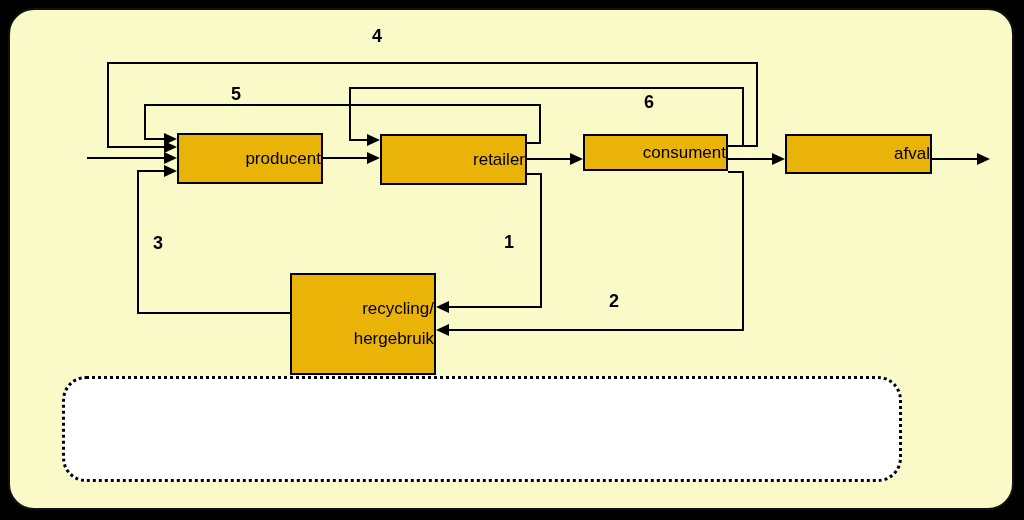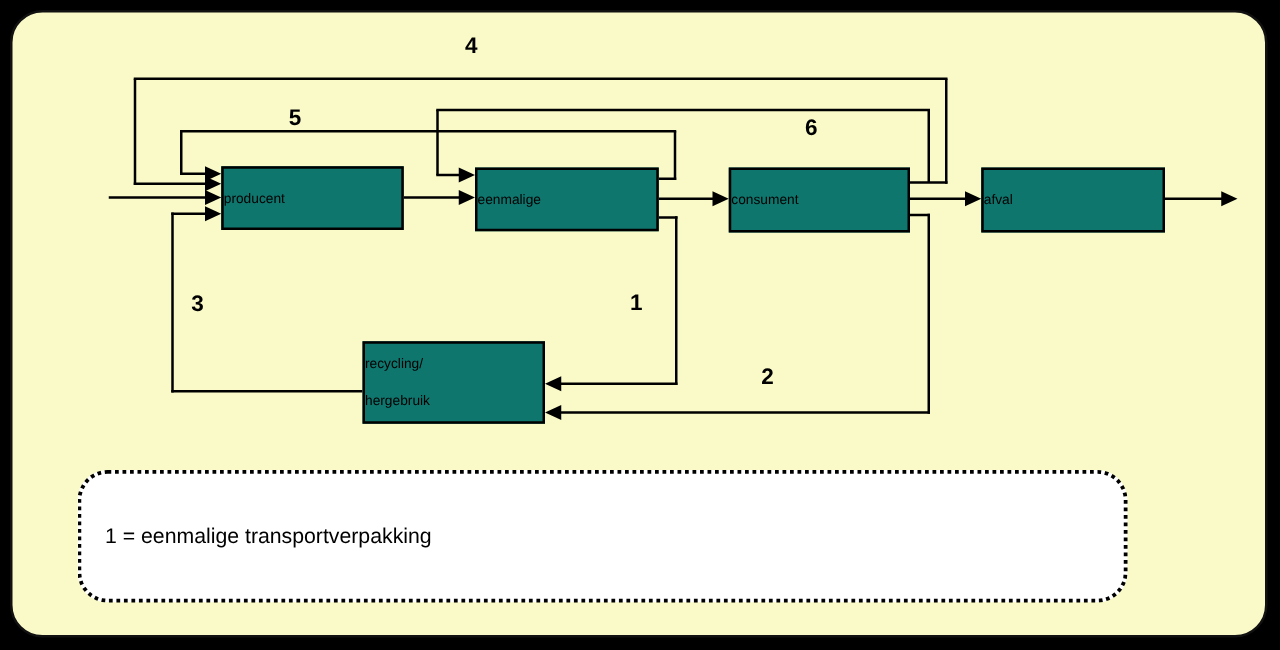--- a/index.html
+++ b/index.html
@@ -14,23 +14,23 @@
     box-sizing:border-box;
   }
   .layer{position:absolute;left:0;top:0;width:1024px;height:520px;}
   .hline,.vline{position:absolute;background:#000;}
   .hline{height:2px;}
   .vline{width:2px;}
   .arr{position:absolute;width:0;height:0;}
   .arr-r{border-top:6px solid transparent;border-bottom:6px solid transparent;border-left:13px solid #000;}
   .arr-l{border-top:6px solid transparent;border-bottom:6px solid transparent;border-right:13px solid #000;}
   .node{
-    position:absolute;background:#0f766e;border:2px solid #000;box-sizing:border-box;
-    display:flex;align-items:flex-start;justify-content:center;flex-direction:column;
-    font-size:11px;color:#000;line-height:26px;
+    position:absolute;background:#eab308;border:2px solid #000;box-sizing:border-box;
+    display:flex;align-items:flex-end;justify-content:center;flex-direction:column;
+    font-size:17px;color:#000;line-height:26px;
   }
   .num{
     position:absolute;font-size:18px;font-weight:bold;color:#000;line-height:18px;
   }
   .legend{
     position:absolute;left:62px;top:376px;width:840px;height:106px;
     background:#FFFFFF;border:3px dotted #000;border-radius:24px;
     box-sizing:border-box;
     display:flex;flex-direction:column;justify-content:center;
     padding:0 17px 0 19px;
@@ -94,39 +94,38 @@
 
   <div class="hline" style="left:137px;top:312px;width:153px;"></div>
   <div class="vline" style="left:137px;top:170px;height:144px;"></div>
   <div class="hline" style="left:137px;top:170px;width:28px;"></div>
   <div class="arr arr-r" style="left:164px;top:165px;"></div>
 
   <div class="node" style="left:177px;top:133px;width:146px;height:51px;">
     <span>producent</span>
   </div>
   <div class="node" style="left:380px;top:134px;width:147px;height:51px;">
-    <span>eenmalige</span>
+    <span>retailer</span>
   </div>
-  <div class="node" style="left:583px;top:134px;width:145px;height:52px;">
+  <div class="node" style="left:583px;top:134px;width:145px;height:37px;">
     <span>consument</span>
   </div>
-  <div class="node" style="left:785px;top:134px;width:147px;height:52px;">
+  <div class="node" style="left:785px;top:134px;width:147px;height:40px;">
     <span>afval</span>
   </div>
-  <div class="node" style="left:290px;top:273px;width:146px;height:66px;line-height:30px;">
+  <div class="node" style="left:290px;top:273px;width:146px;height:102px;line-height:30px;">
     <span>recycling/</span>
     <span>hergebruik</span>
   </div>
 
   <div class="num" style="left:372px;top:27px;">4</div>
   <div class="num" style="left:231px;top:85px;">5</div>
   <div class="num" style="left:644px;top:93px;">6</div>
   <div class="num" style="left:153px;top:234px;">3</div>
   <div class="num" style="left:504px;top:233px;">1</div>
   <div class="num" style="left:609px;top:292px;">2</div>
 
   <div class="legend">
     <div class="legend-row">
-      <span>1 = eenmalige transportverpakking</span>
     </div>
   </div>
 
 </div>
 
 </body></html>

